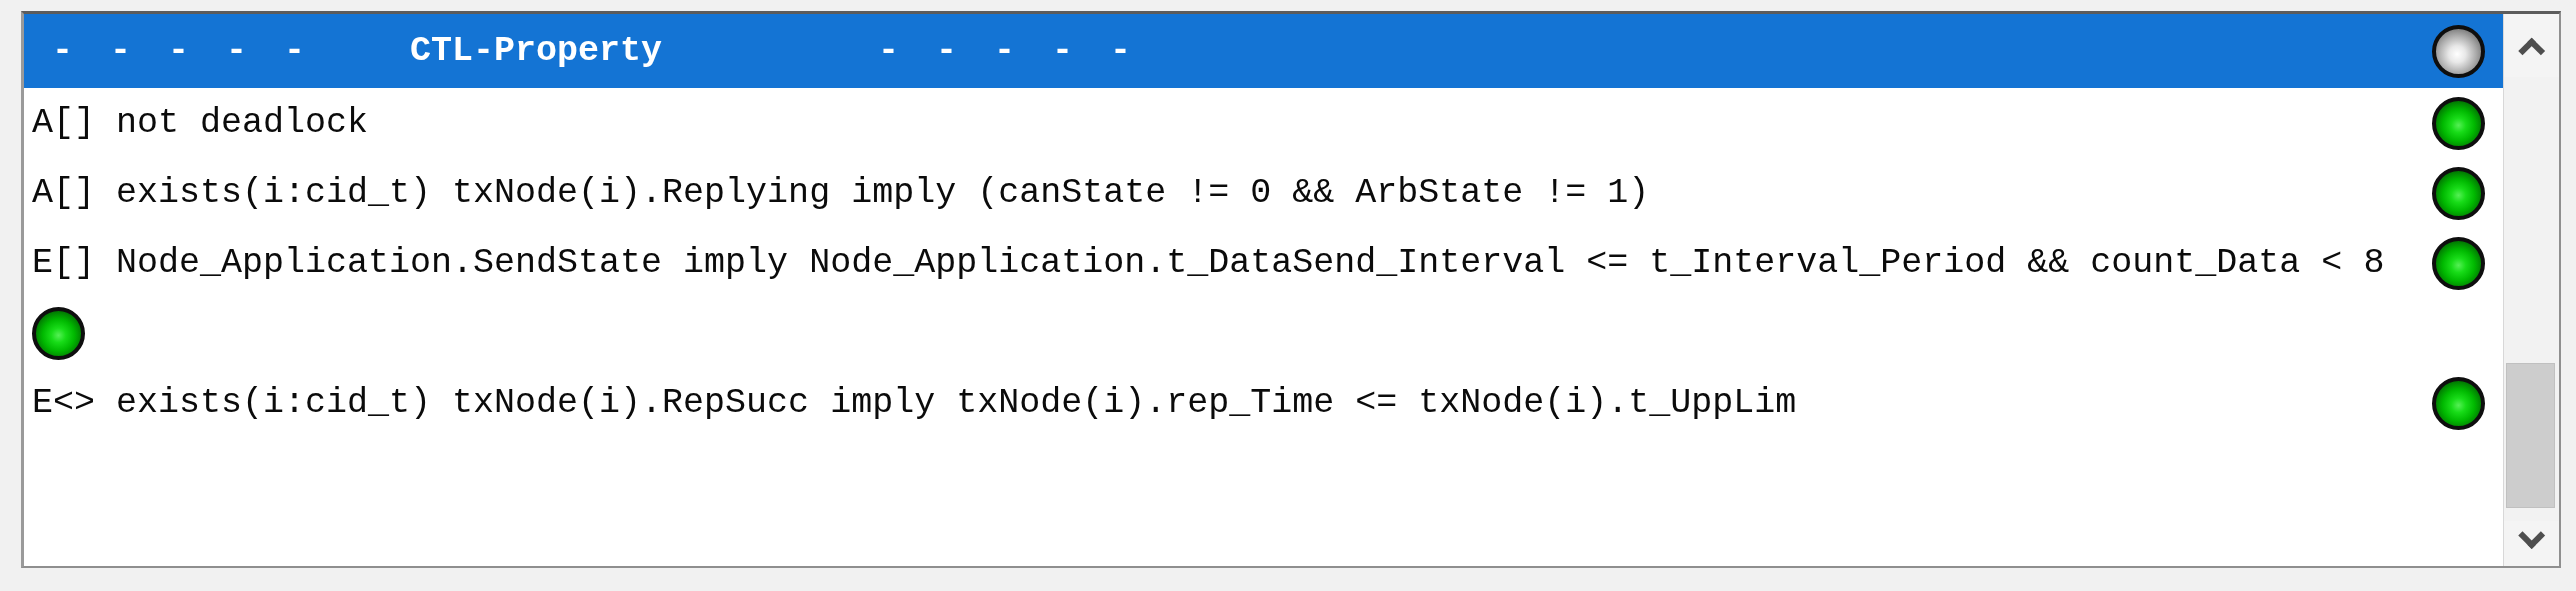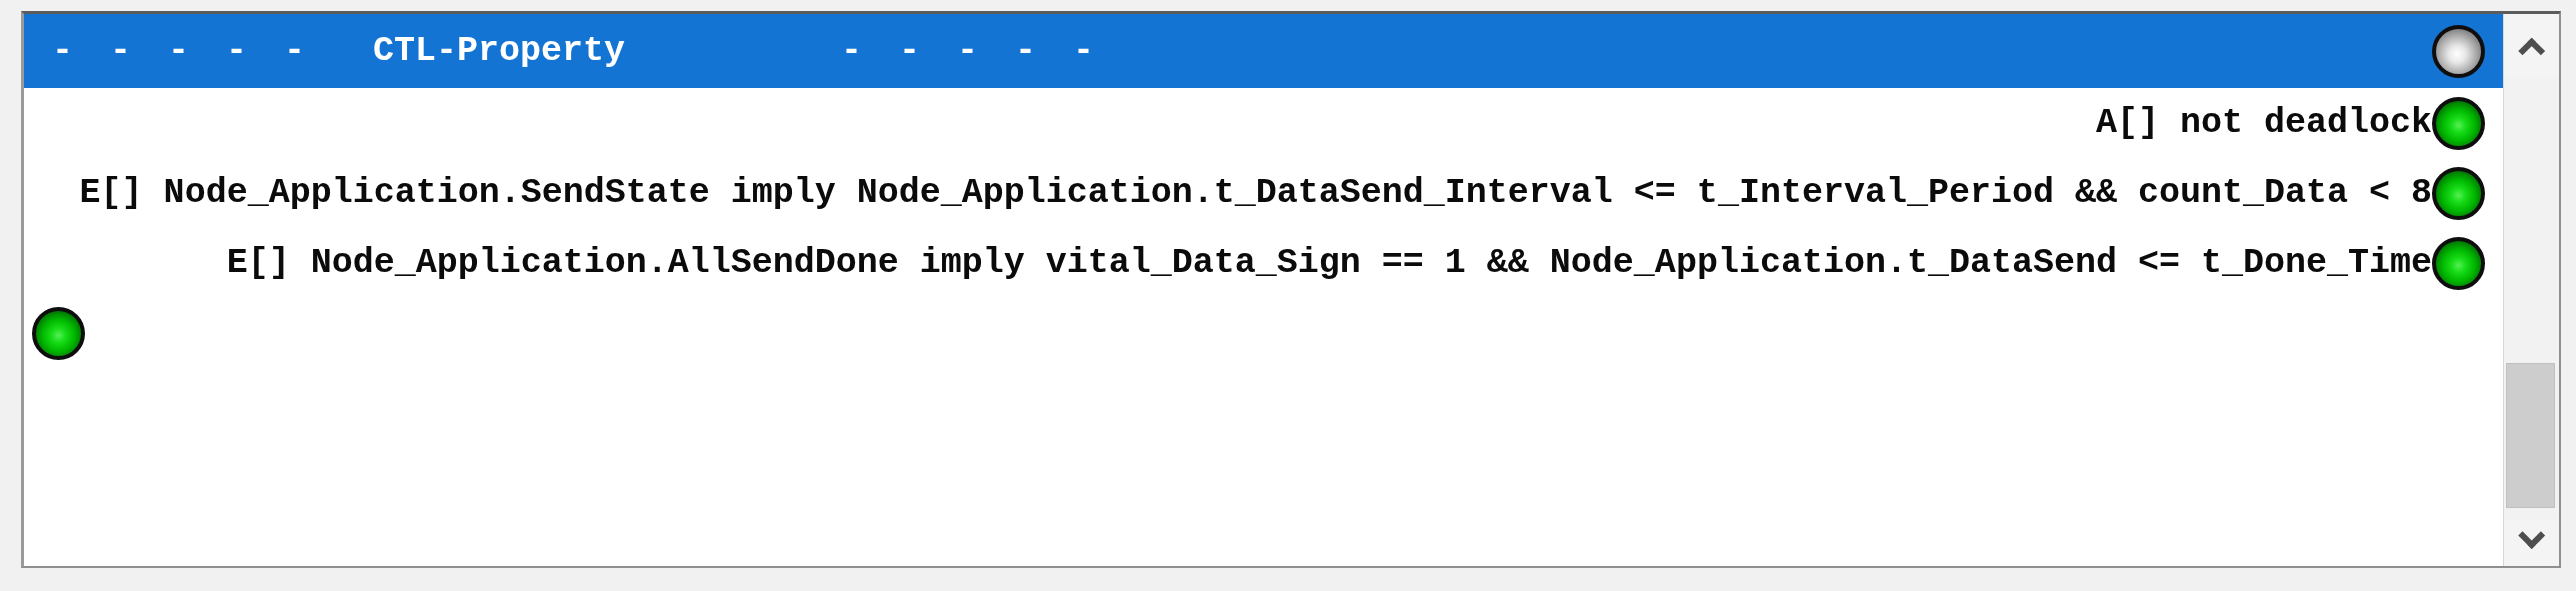--- a/index.html
+++ b/index.html
@@ -41,31 +41,30 @@
     background: #1474d4;
     color: #ffffff;
   }
   .hdr-text {
     font-size: 35px;
     font-weight: 700;
     white-space: pre;
   }
   .hdr-dash { letter-spacing: 8px; }
   .hdr-dash.left  { margin-left: 20px; }
-  .hdr-title      { margin-left: 60px; }
+  .hdr-title      { margin-left: 97px; }
   .hdr-dash.right { margin-left: 216px; }
   .spacer { flex: 1; }
   .formula {
     flex: 1;
     font-size: 35px;
-    font-weight: 700;
+    font-weight: 400;
     color: #0b0b0b;
     white-space: pre;
     overflow: hidden;
-    text-align: right;
   }
   .ball {
     flex: none;
     width: 45px; height: 45px;
     border-radius: 50%;
     border: 4.8px solid #0e0e0e;
     margin-right: 18px;
   }
   .ball.st-satisfied {
     background: radial-gradient(circle at 50% 54%,
@@ -125,36 +124,40 @@
       <span class="hdr-text hdr-dash right">- - - - -</span>
       <span class="spacer"></span>
       <span class="ball st-unknown"></span>
     </div>
 
     <div class="row">
       <span class="formula">A[] not deadlock</span>
       <span class="ball st-satisfied"></span>
     </div>
 
+    <div class="row">
+      <span class="formula">A[] exists(i:cid_t) txNode(i).Replying imply (canState != 0 &amp;&amp; ArbState != 1)</span>
+      <span class="ball st-satisfied"></span>
+    </div>
 
 
     <div class="row">
       <span class="formula">E[] Node_Application.SendState imply Node_Application.t_DataSend_Interval &lt;= t_Interval_Period &amp;&amp; count_Data &lt; 8</span>
       <span class="ball st-satisfied"></span>
     </div>
 
-    <div class="row">
-      <span class="formula">E[] Node_Application.AllSendDone imply vital_Data_Sign == 1 &amp;&amp; Node_Application.t_DataSend &lt;= t_Done_Time</span>
-      <span class="ball st-satisfied"></span>
-    </div>
 
     <div class="row">
       <span class="ball st-satisfied"></span>
     </div>
 
+    <div class="row">
+      <span class="formula">E&lt;&gt; exists(i:cid_t) txNode(i).RepSucc imply txNode(i).rep_Time &lt;= txNode(i).t_UppLim</span>
+      <span class="ball st-satisfied"></span>
+    </div>
 
   </div>
 
   <div class="scrollbar">
     <div class="sb-btn up">
       <span class="chev up"></span>
     </div>
     <div class="sb-thumb"></div>
     <div class="sb-btn down">
       <span class="chev down"></span>

